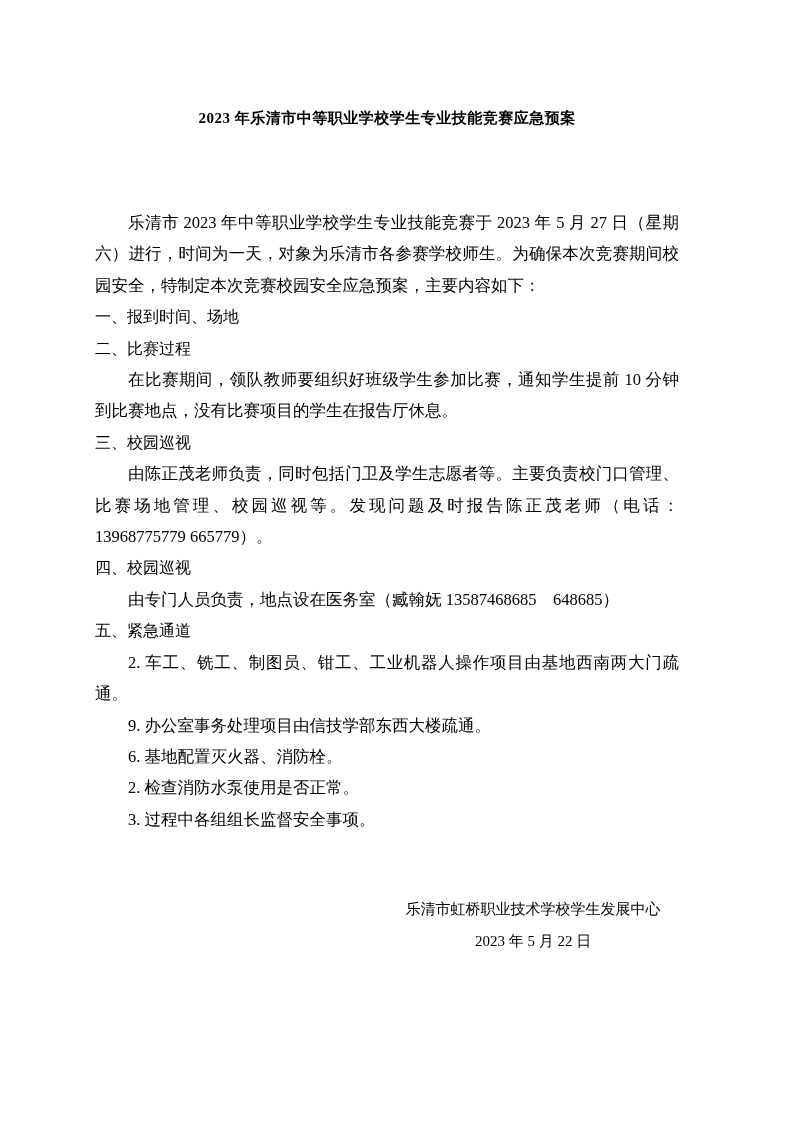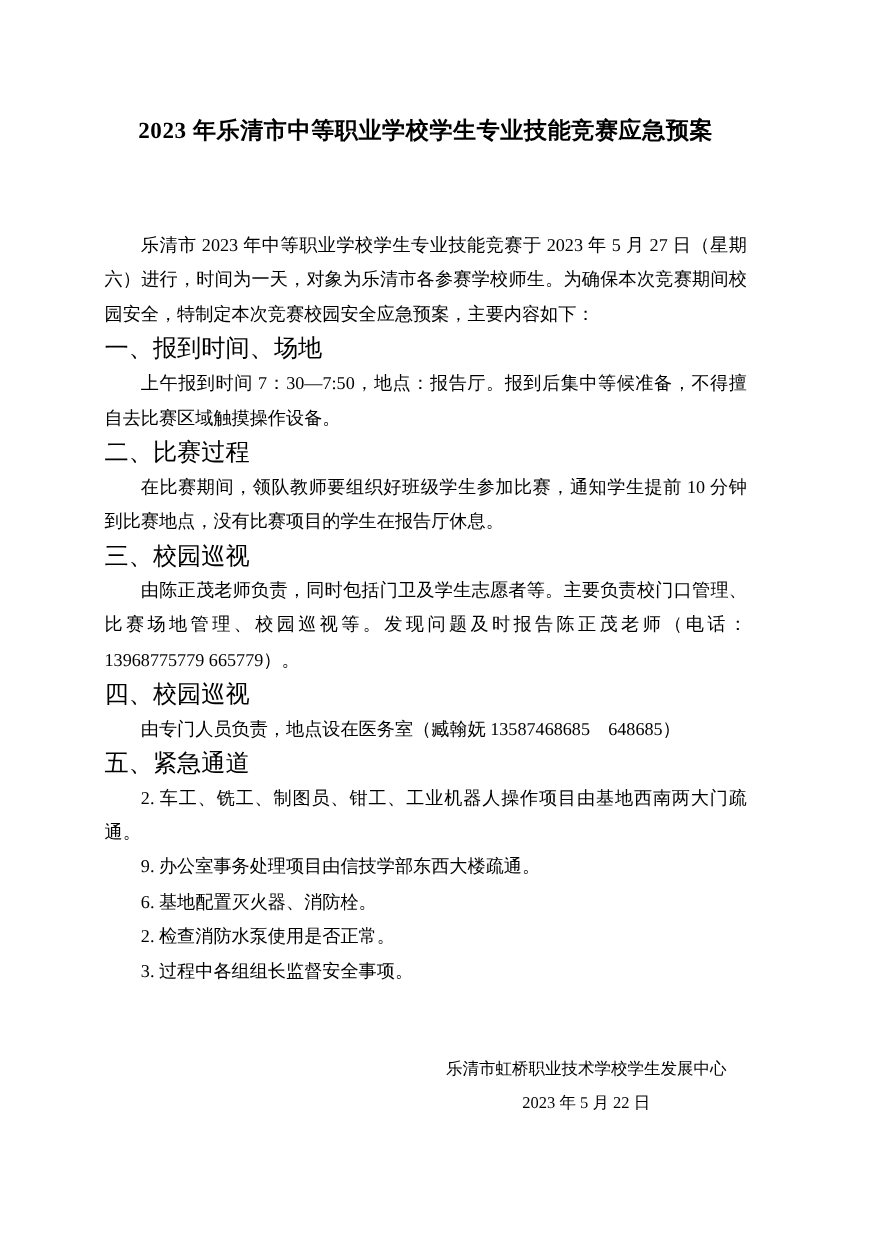--- a/index.html
+++ b/index.html
@@ -17,42 +17,42 @@
     overflow: hidden;
     box-sizing: border-box;
   }
   .content {
     padding: 0 114px 0 95px; 
     box-sizing: border-box;
   }
   .doc-title {
     margin-top: 101px;
     text-align: center;
-    font-size: 21px;
+    font-size: 15px;
     font-weight: bold;
     line-height: 34px;
     letter-spacing: 0.5px;
   }
   .doc-body {
     margin-top: 72px;
     font-size: 16.5px;
     line-height: 31.4px;
   }
   .doc-para {
     margin: 0;
     text-indent: 2em;
     text-align: justify;
     text-justify: inter-ideograph;
   }
   .doc-heading {
     margin: 0;
     text-indent: 0;
     text-align: left;
     font-weight: normal;
-    font-size: 22px;
+    font-size: 16px;
     line-height: 31.4px;
   }
   .signature-block {
     margin-top: 59px;
     margin-left: auto;
     margin-right: 0;
     width: 292px;
     text-align: center;
     font-size: 15px;
     line-height: 31.4px;
@@ -68,21 +68,20 @@
 <div class="page">
   <div class="content">
 
     <h1 class="doc-title">2023 年乐清市中等职业学校学生专业技能竞赛应急预案</h1>
 
     <div class="doc-body">
 
       <p class="doc-para">乐清市 2023 年中等职业学校学生专业技能竞赛于 2023 年 5 月 27 日（星期六）进行，时间为一天，对象为乐清市各参赛学校师生。为确保本次竞赛期间校园安全，特制定本次竞赛校园安全应急预案，主要内容如下：</p>
 
       <h2 class="doc-heading">一、报到时间、场地</h2>
-      <p class="doc-para">上午报到时间 7：30—7:50，地点：报告厅。报到后集中等候准备，不得擅自去比赛区域触摸操作设备。</p>
 
       <h2 class="doc-heading">二、比赛过程</h2>
       <p class="doc-para">在比赛期间，领队教师要组织好班级学生参加比赛，通知学生提前 10 分钟到比赛地点，没有比赛项目的学生在报告厅休息。</p>
 
       <h2 class="doc-heading">三、校园巡视</h2>
       <p class="doc-para">由陈正茂老师负责，同时包括门卫及学生志愿者等。主要负责校门口管理、比赛场地管理、校园巡视等。发现问题及时报告陈正茂老师（电话：13968775779 665779）。</p>
 
       <h2 class="doc-heading">四、校园巡视</h2>
       <p class="doc-para">由专门人员负责，地点设在医务室（臧翰妩 13587468685　648685）</p>
 

